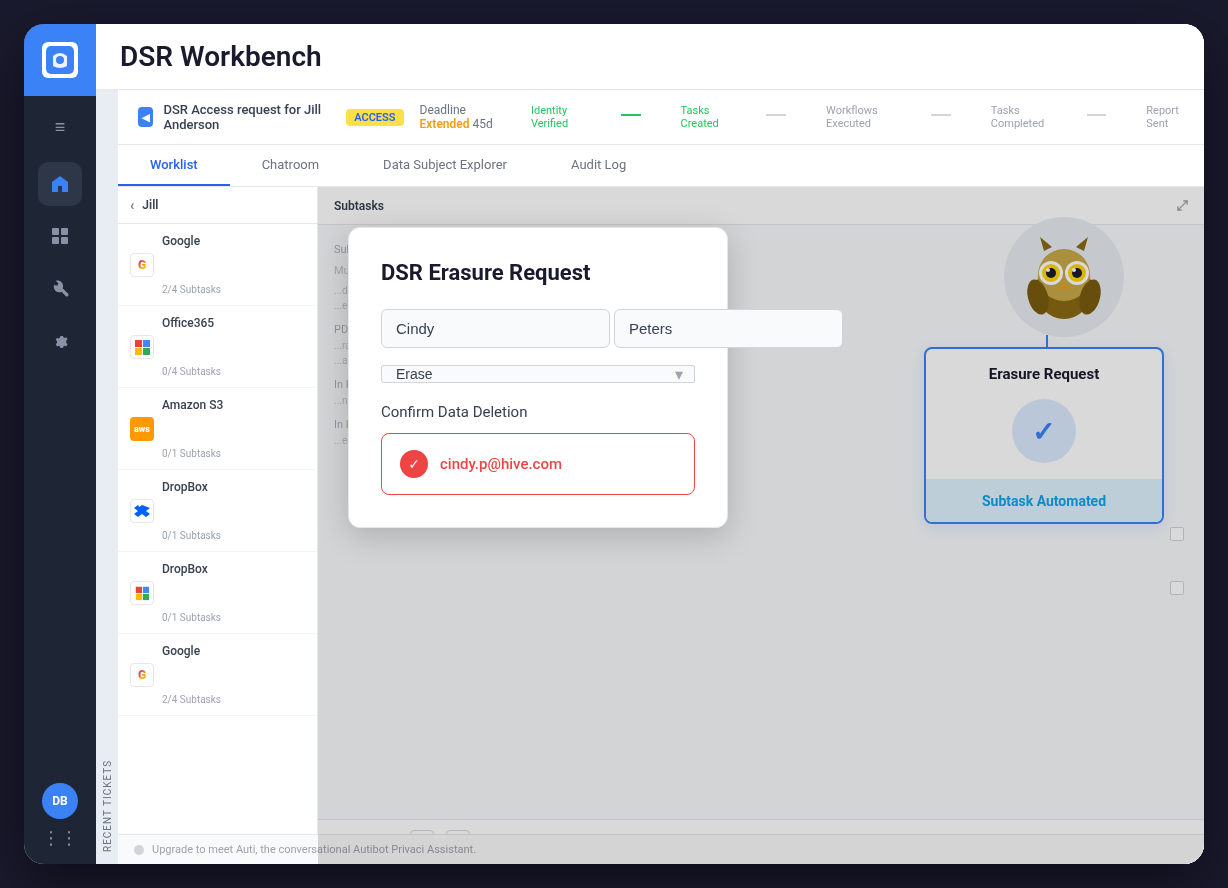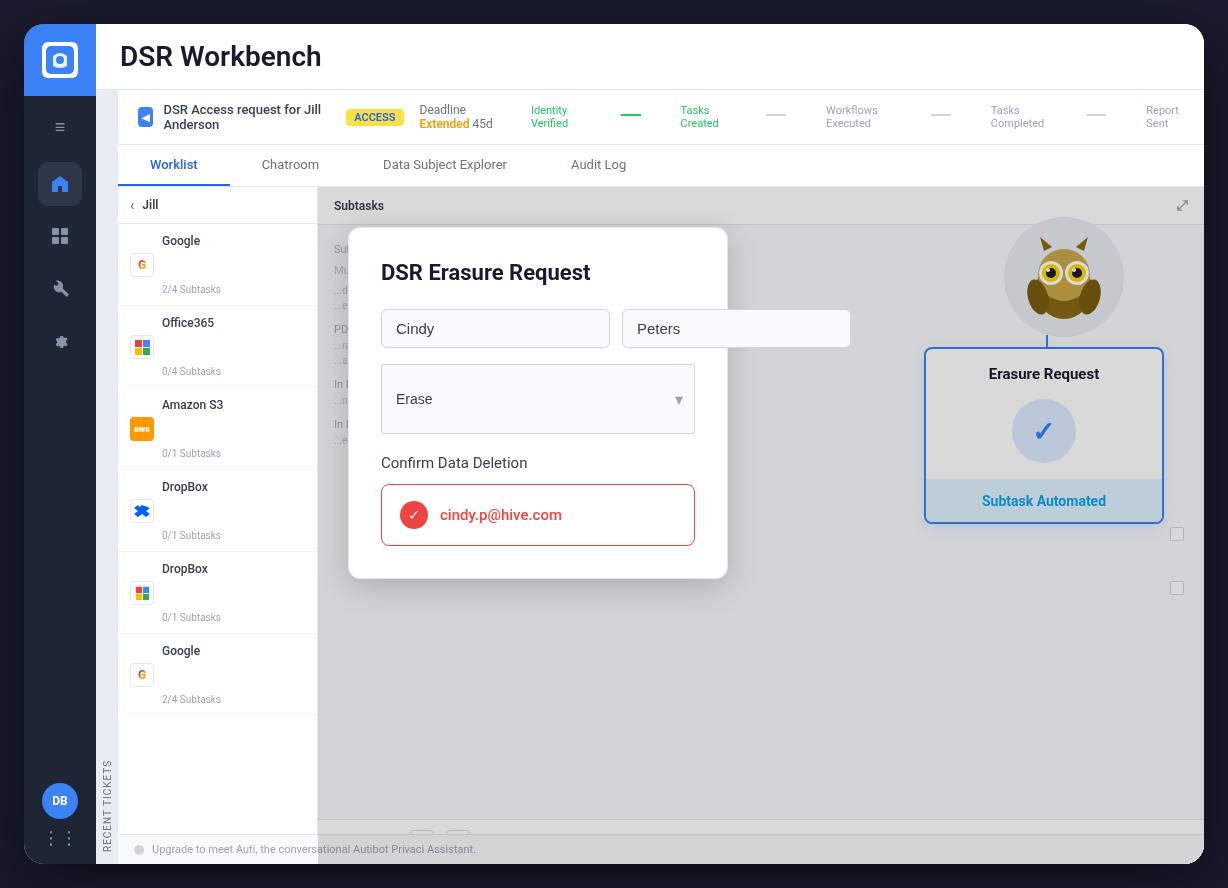--- a/index.html
+++ b/index.html
@@ -311,38 +311,38 @@
       margin-left: 10px;
     }
     .modal-title {
       font-size: 22px;
       font-weight: 700;
       color: #1a1a2e;
       margin-bottom: 24px;
     }
     .modal-name-row {
       display: flex;
-      gap: 12px;
+      gap: 4px;
       margin-bottom: 16px;
     }
     .modal-input {
       flex: 1;
       padding: 10px 14px;
       border: 1px solid #d1d5db;
       border-radius: 6px;
       font-size: 15px;
       color: #374151;
       background: #f9fafb;
     }
     .modal-select-row {
       margin-bottom: 20px;
     }
     .modal-select {
       width: 100%;
-      padding: 26px 14px;
+      padding: 0 14px;
       border: 1px solid #d1d5db;
       border-radius: 2px;
       font-size: 14px;
       color: #374151;
       background: #f9fafb;
       appearance: none;
       cursor: pointer;
     }
     .select-wrapper {
       position: relative;

